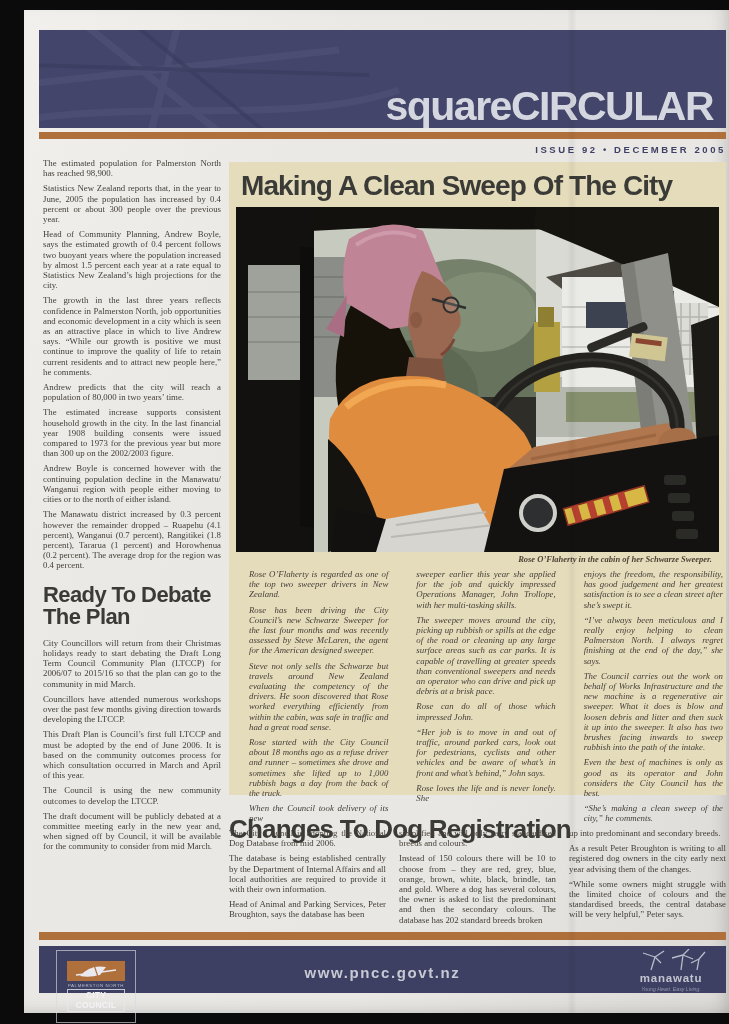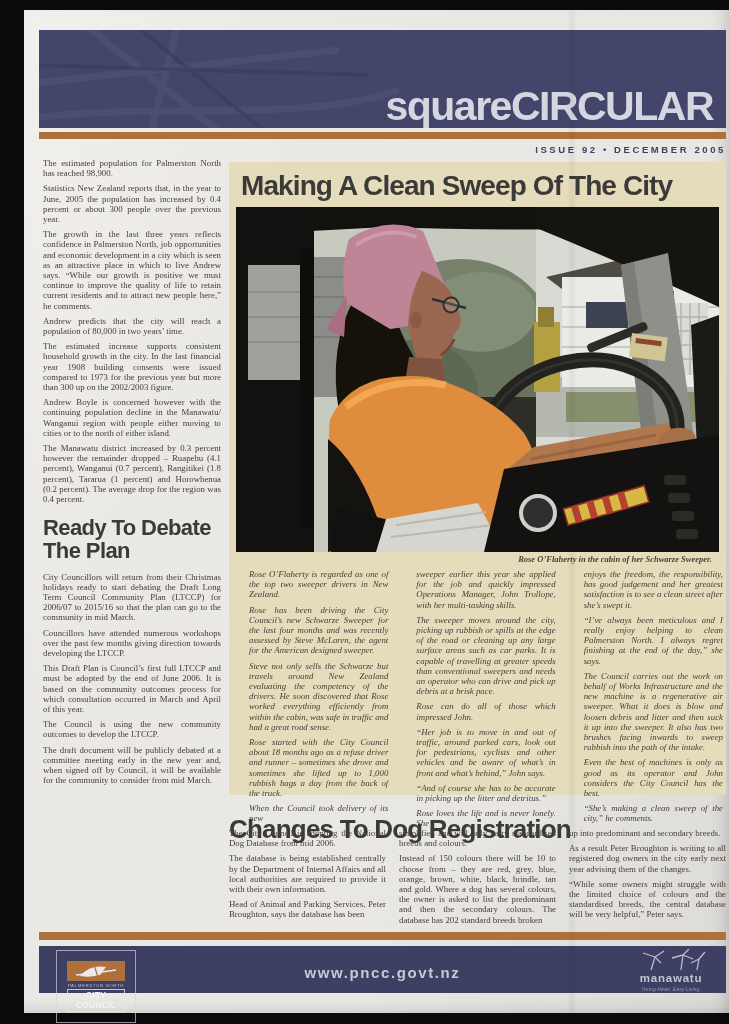--- a/index.html
+++ b/index.html
@@ -83,20 +83,21 @@
         </g>
       </svg>
       <div class="masthead"><span>square</span><span>CIRCULAR</span></div>
     </div>
     <div class="rule"></div>
     <div class="issue">ISSUE 92 • DECEMBER 2005</div>
 
     <div class="leftcol">
       <p class="bp">The estimated population for Palmerston North has reached 98,900.</p>
       <p class="bp">Statistics New Zealand reports that, in the year to June, 2005 the population has increased by 0.4 percent or about 300 people over the previous year.</p>
+      <p class="bp">Head of Community Planning, Andrew Boyle, says the estimated growth of 0.4 percent follows two buoyant years where the population increased by almost 1.5 percent each year at a rate equal to Statistics New Zealand’s high projections for the city.</p>
       <p class="bp">The growth in the last three years reflects confidence in Palmerston North, job opportunities and economic development in a city which is seen as an attractive place in which to live Andrew says. “While our growth is positive we must continue to improve the quality of life to retain current residents and to attract new people here,” he comments.</p>
       <p class="bp">Andrew predicts that the city will reach a population of 80,000 in two years’ time.</p>
       <p class="bp">The estimated increase supports consistent household growth in the city. In the last financial year 1908 building consents were issued compared to 1973 for the previous year but more than 300 up on the 2002/2003 figure.</p>
       <p class="bp">Andrew Boyle is concerned however with the continuing population decline in the Manawatu/ Wanganui region with people either moving to cities or to the north of either island.</p>
       <p class="bp">The Manawatu district increased by 0.3 percent however the remainder dropped – Ruapehu (4.1 percent), Wanganui (0.7 percent), Rangitikei (1.8 percent), Tararua (1 percent) and Horowhenua (0.2 percent). The average drop for the region was 0.4 percent.</p>
       <div class="hd t t2">Ready To Debate The Plan</div>
       <p class="bp">City Councillors will return from their Christmas holidays ready to start debating the Draft Long Term Council Community Plan (LTCCP) for 2006/07 to 2015/16 so that the plan can go to the community in mid March.</p>
       <p class="bp">Councillors have attended numerous workshops over the past few months giving direction towards developing the LTCCP.</p>
       <p class="bp">This Draft Plan is Council’s first full LTCCP and must be adopted by the end of June 2006. It is based on the community outcomes process for which consultation occurred in March and April of this year.</p>
       <p class="bp">The Council is using the new community outcomes to develop the LTCCP.</p>
@@ -241,21 +242,20 @@
           <p class="bp">Rose has been driving the City Council’s new Schwarze Sweeper for the last four months and was recently assessed by Steve McLaren, the agent for the American designed sweeper.</p>
           <p class="bp">Steve not only sells the Schwarze but travels around New Zealand evaluating the competency of the drivers. He soon discovered that Rose worked everything efficiently from within the cabin, was safe in traffic and had a great road sense.</p>
           <p class="bp">Rose started with the City Council about 18 months ago as a refuse driver and runner – sometimes she drove and sometimes she lifted up to 1,000 rubbish bags a day from the back of the truck.</p>
           <p class="bp">When the Council took delivery of its new</p>
         </div>
         <div class="mcol">
           <p class="bp">sweeper earlier this year she applied for the job and quickly impressed Operations Manager, John Trollope, with her multi-tasking skills.</p>
           <p class="bp">The sweeper moves around the city, picking up rubbish or spills at the edge of the road or cleaning up any large surface areas such as car parks. It is capable of travelling at greater speeds than conventional sweepers and needs an operator who can drive and pick up debris at a brisk pace.</p>
           <p class="bp">Rose can do all of those which impressed John.</p>
           <p class="bp">“Her job is to move in and out of traffic, around parked cars, look out for pedestrians, cyclists and other vehicles and be aware of what’s in front and what’s behind,” John says.</p>
-          <p class="bp">“And of course she has to be accurate in picking up the litter and detritus.”</p>
           <p class="bp">Rose loves the life and is never lonely. She</p>
         </div>
         <div class="mcol">
           <p class="bp">enjoys the freedom, the responsibility, has good judgement and her greatest satisfaction is to see a clean street after she’s swept it.</p>
           <p class="bp">“I’ve always been meticulous and I really enjoy helping to clean Palmerston North. I always regret finishing at the end of the day,” she says.</p>
           <p class="bp">The Council carries out the work on behalf of Works Infrastructure and the new machine is a regenerative air sweeper. What it does is blow and loosen debris and litter and then suck it up into the sweeper. It also has two brushes facing inwards to sweep rubbish into the path of the intake.</p>
           <p class="bp">Even the best of machines is only as good as its operator and John considers the City Council has the best.</p>
           <p class="bp">“She’s making a clean sweep of the city,” he comments.</p>
         </div>
       </div>

